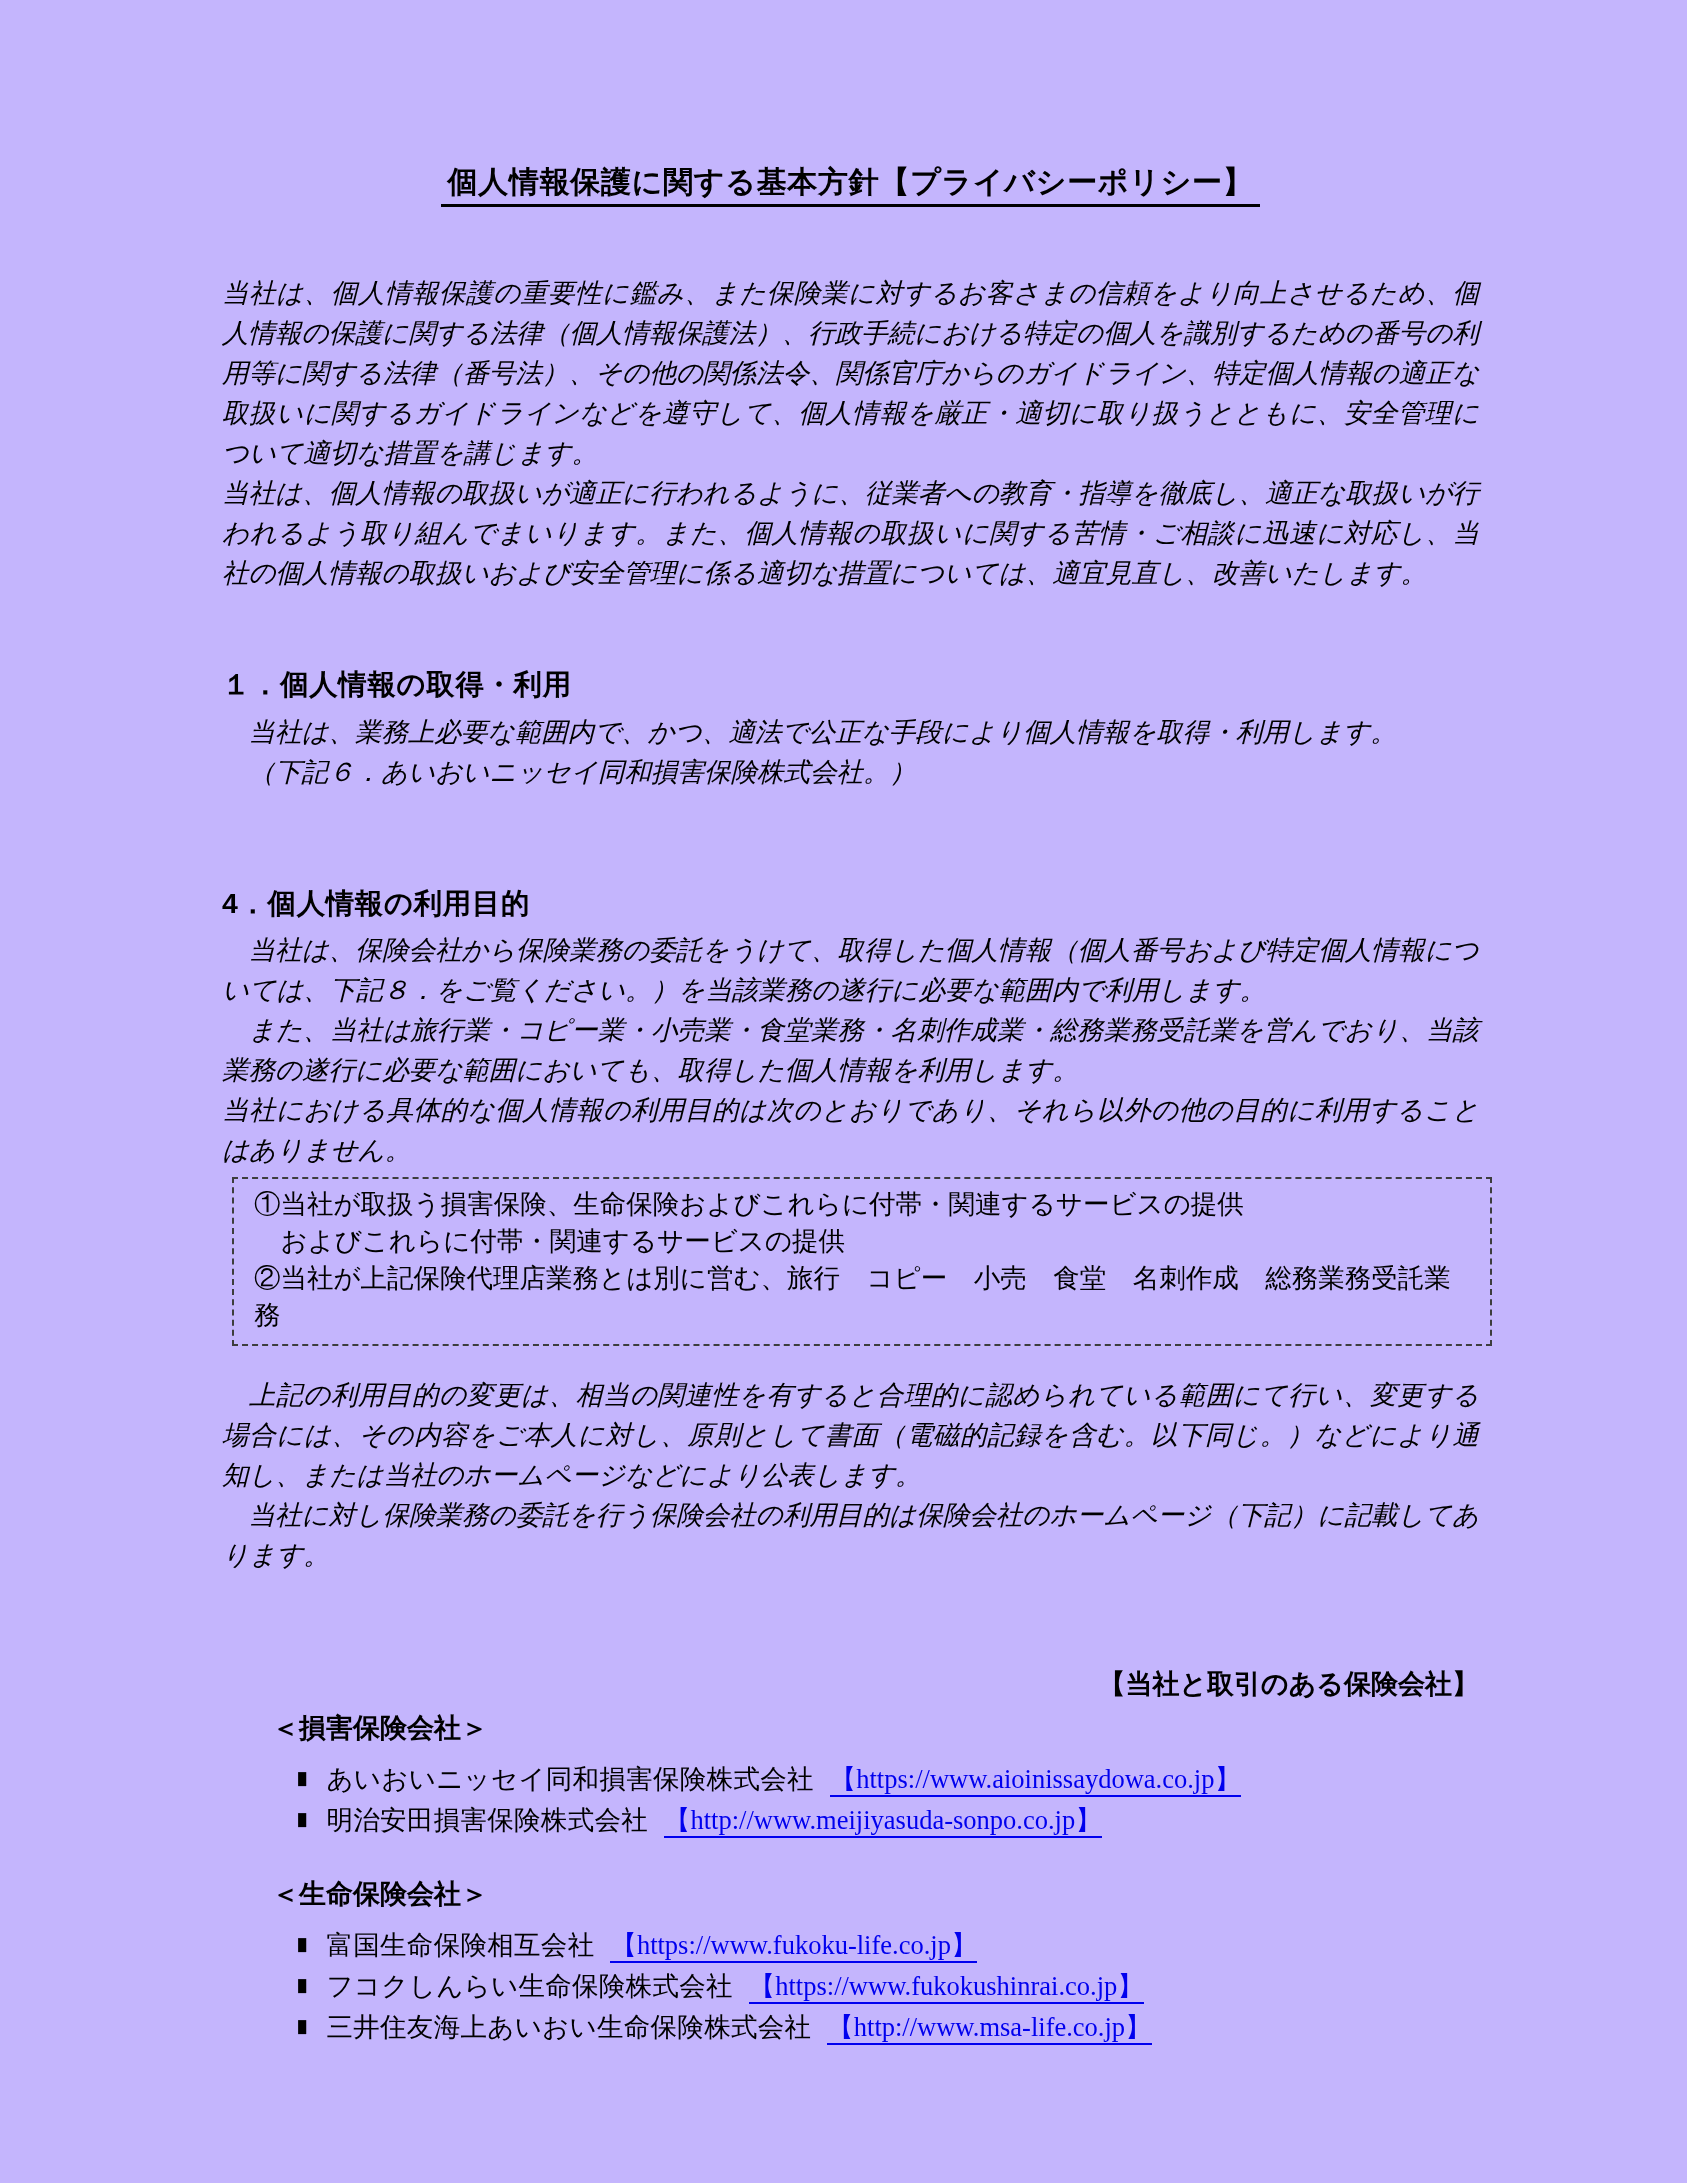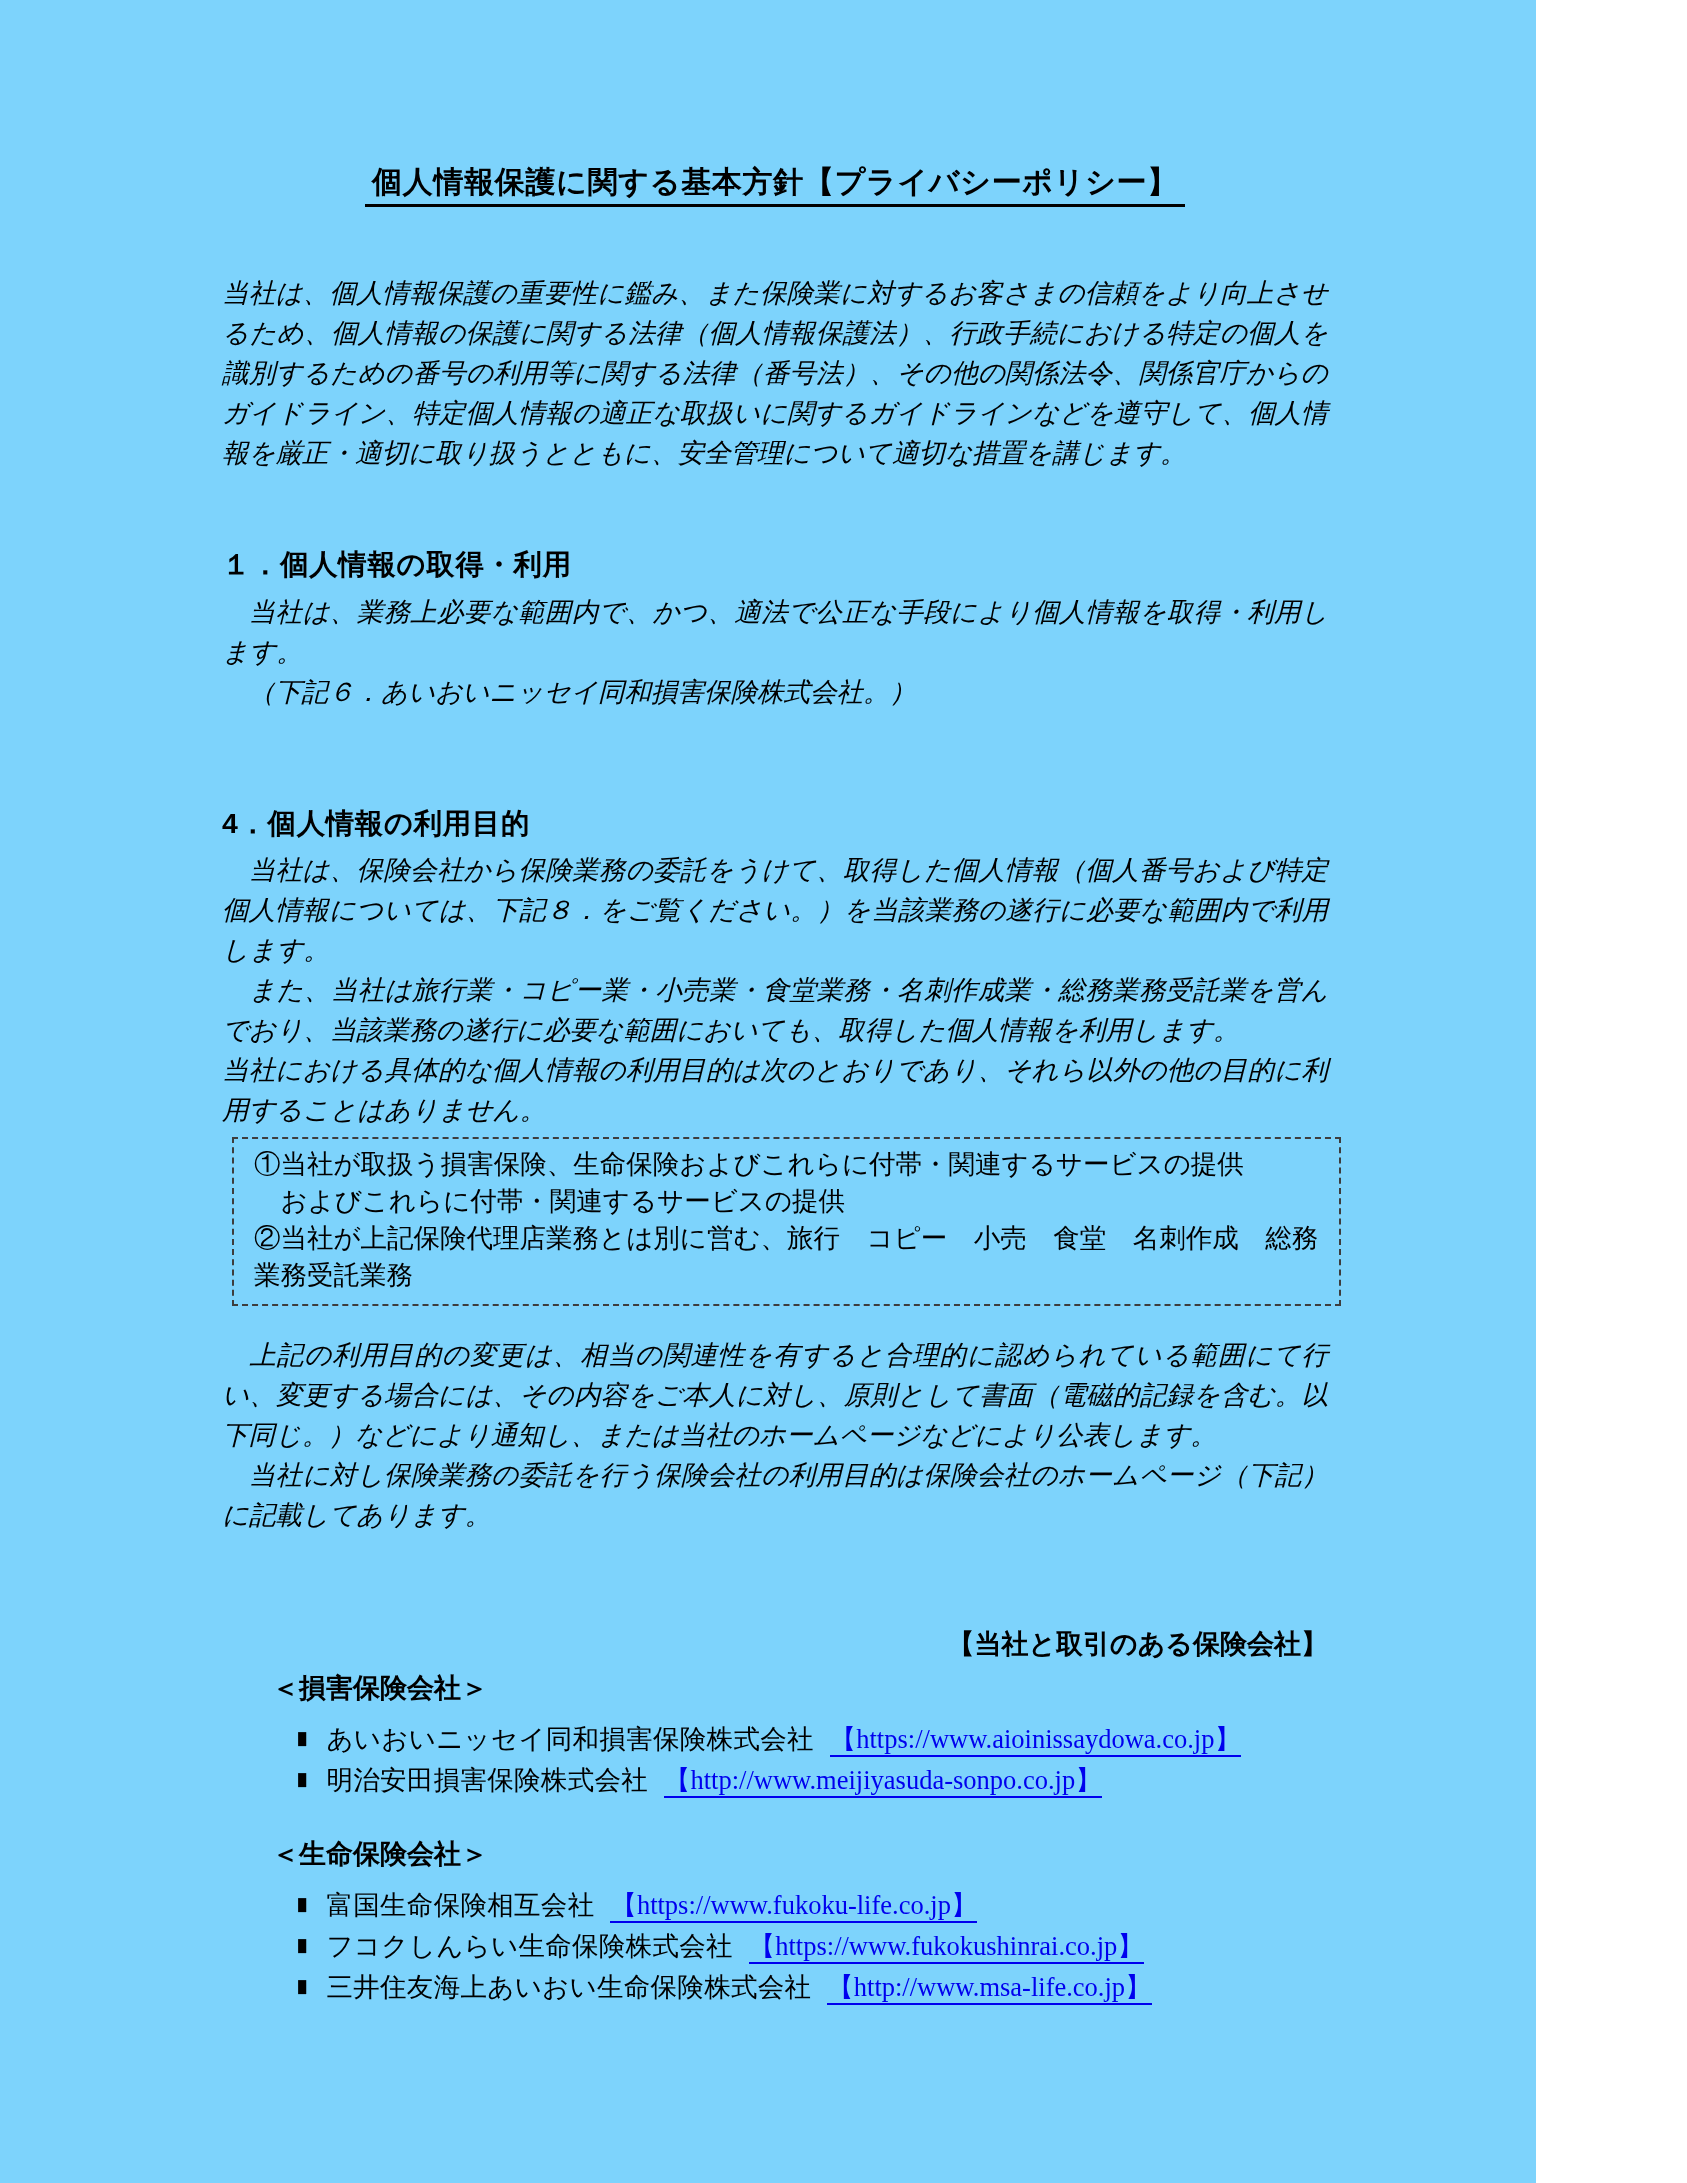--- a/index.html
+++ b/index.html
@@ -1,21 +1,21 @@
 <!DOCTYPE html>
 <html lang="ja" style="font-size:10.6px"><head>
 <meta charset="utf-8">
 <style>
   html, body { margin: 0; padding: 0; background: #ffffff; }
   .page {
     position: relative;
-    width: 1536px;
+    width: 1687px;
     height: 2183px;
     box-sizing: border-box;
-    background: #7dd3fc;
+    background: #c4b5fd;
     padding: 165px 208px 13px 222px;
     font-family: "Liberation Serif", "DejaVu Serif", serif;
     font-size: 26.5px;
     line-height: 40px;
     color: #000000;
     overflow: hidden;
   }
   
   .doc-title {
     margin: 0;
@@ -96,20 +96,21 @@
 <body>
 
 <div class="page">
 
   <h1 class="doc-title">
     <span class="title-text">個人情報保護に関する基本方針【プライバシーポリシー】</span>
   </h1>
 
   <div class="intro">
     <p class="para">当社は、個人情報保護の重要性に鑑み、また保険業に対するお客さまの信頼をより向上させるため、個人情報の保護に関する法律（個人情報保護法）、行政手続における特定の個人を識別するための番号の利用等に関する法律（番号法）、その他の関係法令、関係官庁からのガイドライン、特定個人情報の適正な取扱いに関するガイドラインなどを遵守して、個人情報を厳正・適切に取り扱うとともに、安全管理について適切な措置を講じます。</p>
+    <p class="para">当社は、個人情報の取扱いが適正に行われるように、従業者への教育・指導を徹底し、適正な取扱いが行われるよう取り組んでまいります。また、個人情報の取扱いに関する苦情・ご相談に迅速に対応し、当社の個人情報の取扱いおよび安全管理に係る適切な措置については、適宜見直し、改善いたします。</p>
   </div>
 
   <section class="section-1">
     <h2 class="sec-heading">１．個人情報の取得・利用</h2>
     <p class="para">　当社は、業務上必要な範囲内で、かつ、適法で公正な手段により個人情報を取得・利用します。</p>
     <p class="para">　（下記６．あいおいニッセイ同和損害保険株式会社。）</p>
   </section>
 
   <section class="section-2">
     <h2 class="sec-heading">4．個人情報の利用目的</h2>

